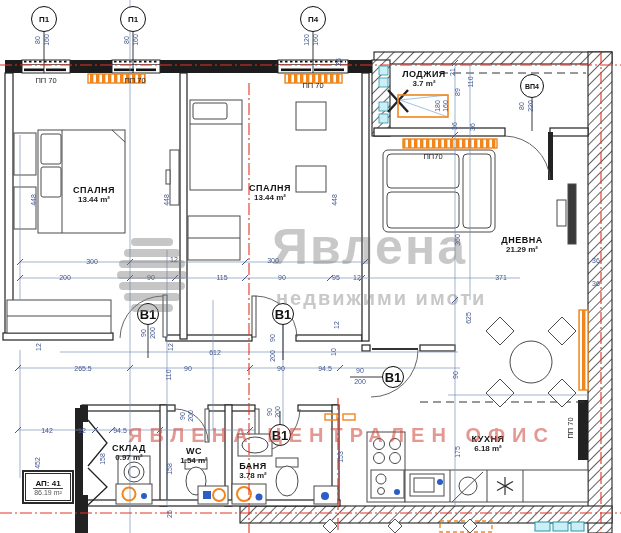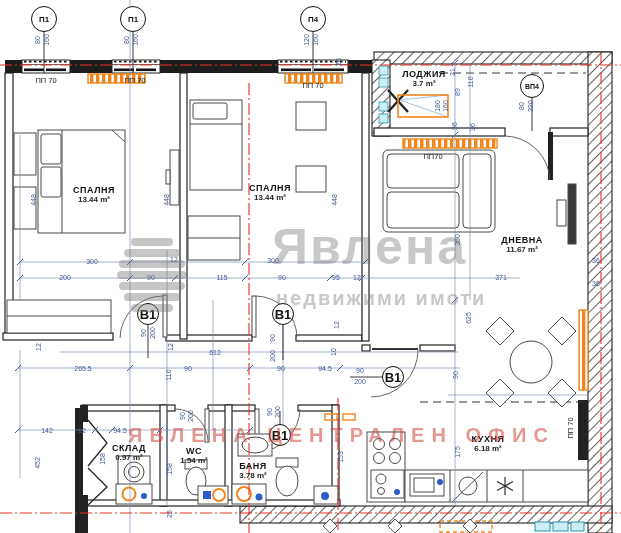--- a/index.html
+++ b/index.html
@@ -327,21 +327,21 @@
       <div class="room-label" style="left: 270px; top: 192px;">
         <div class="room-name">СПАЛНЯ</div>
         <div class="room-area">13.44 m²</div>
       </div>
       <div class="room-label" style="left: 424px; top: 78px; text-align: center;">
         <div class="room-name">ЛОДЖИЯ</div>
         <div class="room-area">3.7 m²</div>
       </div>
       <div class="room-label" style="left: 522px; top: 244px;">
         <div class="room-name">ДНЕВНА</div>
-        <div class="room-area">11.67 m²</div>
+        <div class="room-area">21.29 m²</div>
       </div>
       <div class="room-label" style="left: 488px; top: 443px;">
         <div class="room-name">КУХНЯ</div>
         <div class="room-area">6.18 m²</div>
       </div>
       <div class="room-label" style="left: 129px; top: 452px;">
         <div class="room-name">СКЛАД</div>
         <div class="room-area">0.97 m²</div>
       </div>
       <div class="room-label" style="left: 194px; top: 455px;">
@@ -435,20 +435,24 @@
   <div class="marker" style="left: 44px; top: 19px;">П1</div>
       <div class="marker" style="left: 133px; top: 19px;">П1</div>
       <div class="marker" style="left: 313px; top: 19px;">П4</div>
       <div class="marker md" style="left: 532px; top: 86px;">ВП4</div>
       <div class="marker sm" style="left: 148px; top: 314px;">В1</div>
       <div class="marker sm" style="left: 283px; top: 314px;">В1</div>
       <div class="marker sm" style="left: 393px; top: 377px;">В1</div>
       <div class="marker sm" style="left: 280px; top: 435px;">В1</div>
     </div>
 
+  <div class="ap-box">
+    <div class="ap-label">АП: 41</div>
+    <div class="ap-area">86.19 m²</div>
+  </div>
 
   <div class="wm">
     <svg width="621" height="533">
       <g fill="rgba(120,120,120,0.42)">
         <rect x="131" y="238" width="42" height="8" rx="4"></rect>
         <rect x="124" y="249" width="56" height="8" rx="4"></rect>
         <rect x="119" y="260" width="66" height="8" rx="4"></rect>
         <rect x="117" y="271" width="70" height="8" rx="4"></rect>
         <rect x="119" y="282" width="66" height="8" rx="4"></rect>
         <rect x="124" y="293" width="56" height="8" rx="4"></rect>

